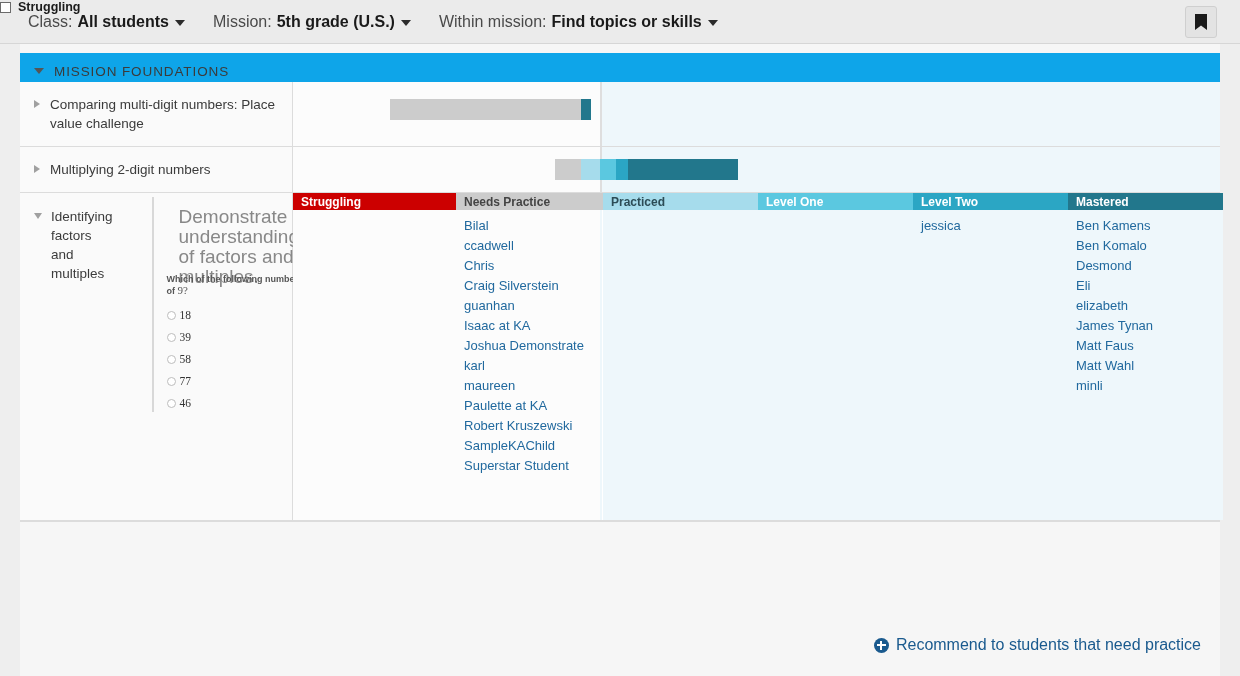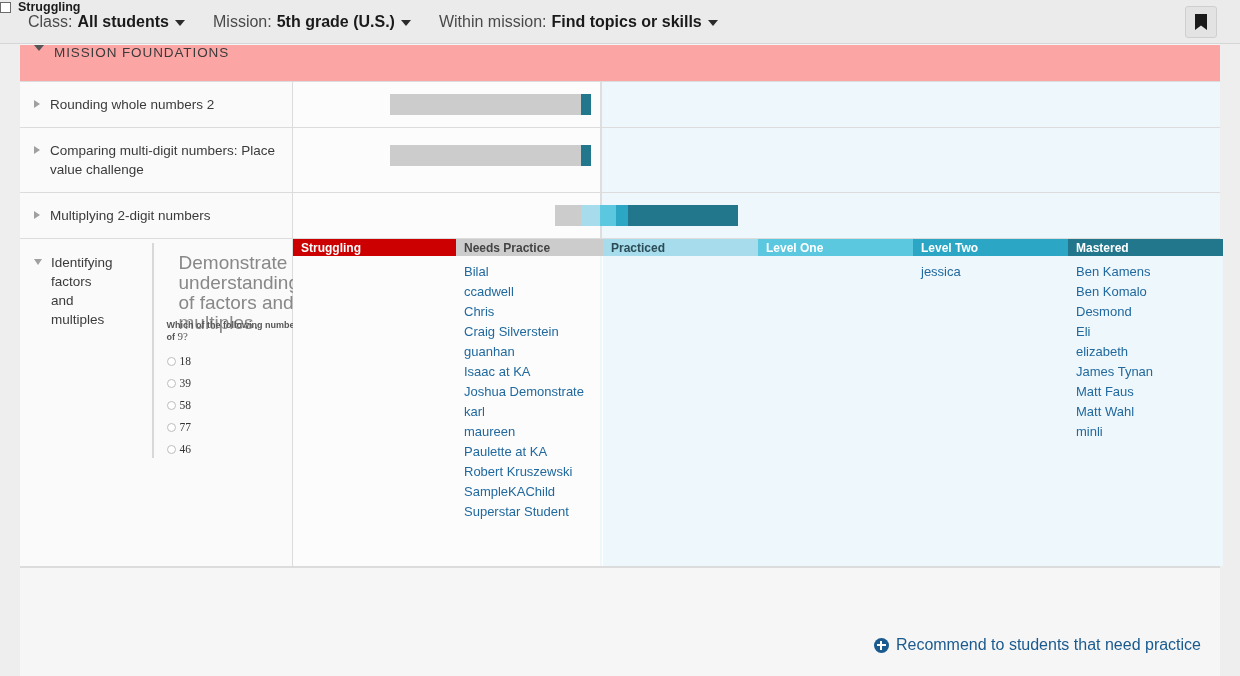--- a/index.html
+++ b/index.html
@@ -65,25 +65,25 @@
     background: #e3e3e3;
     border: 1px solid #cfcfcf;
     border-radius: 3px;
     display: flex; align-items: center; justify-content: center;
     cursor: pointer;
   }
   .bookmark-btn svg { display: block; }
 
   
   .section-header {
-    position: absolute; left: 20px; top: 45px;
+    position: absolute; left: 20px; top: 53px;
     width: 1200px; height: 37px;
-    background: #fca5a5;
+    background: #0ea5e9;
     border-bottom: 1px solid #dcdcdc;
-    display: flex; align-items: flex-start;
+    display: flex; align-items: center;
     cursor: pointer;
   }
   .section-header .tri {
     width: 0; height: 0;
     border-left: 5px solid transparent;
     border-right: 5px solid transparent;
     border-top: 6px solid #555;
     margin: 0 10px 0 14px;
   }
   .section-title {
@@ -346,33 +346,20 @@
       </span>
     </div>
   </div>
 
   <div class="section-header">
     <span class="tri"></span>
     <span class="section-title">MISSION FOUNDATIONS</span>
   </div>
 
   <div class="table" id="table">
-      <div class="row">
-        <div class="row-label">
-          <span class="tri-right"></span>
-          <span class="rtext">Rounding whole numbers 2</span>
-        </div>
-        <div class="row-chart" style="min-height: 44px;">
-          <div class="center-line"></div>
-          <div class="bar" style="left: 97px; top: 12px;">
-            <div class="seg" style="width: 191px; background: rgb(204, 204, 204);"></div>
-            <div class="seg" style="width: 10px; background: rgb(34, 119, 140);"></div>
-          </div>
-        </div>
-      </div>
       <div class="row">
         <div class="row-label">
           <span class="tri-right"></span>
           <span class="rtext">Comparing multi-digit numbers: Place value challenge</span>
         </div>
         <div class="row-chart" style="min-height: 54px;">
           <div class="center-line"></div>
           <div class="bar" style="left: 97px; top: 17px;">
             <div class="seg" style="width: 191px; background: rgb(204, 204, 204);"></div>
             <div class="seg" style="width: 10px; background: rgb(34, 119, 140);"></div>

